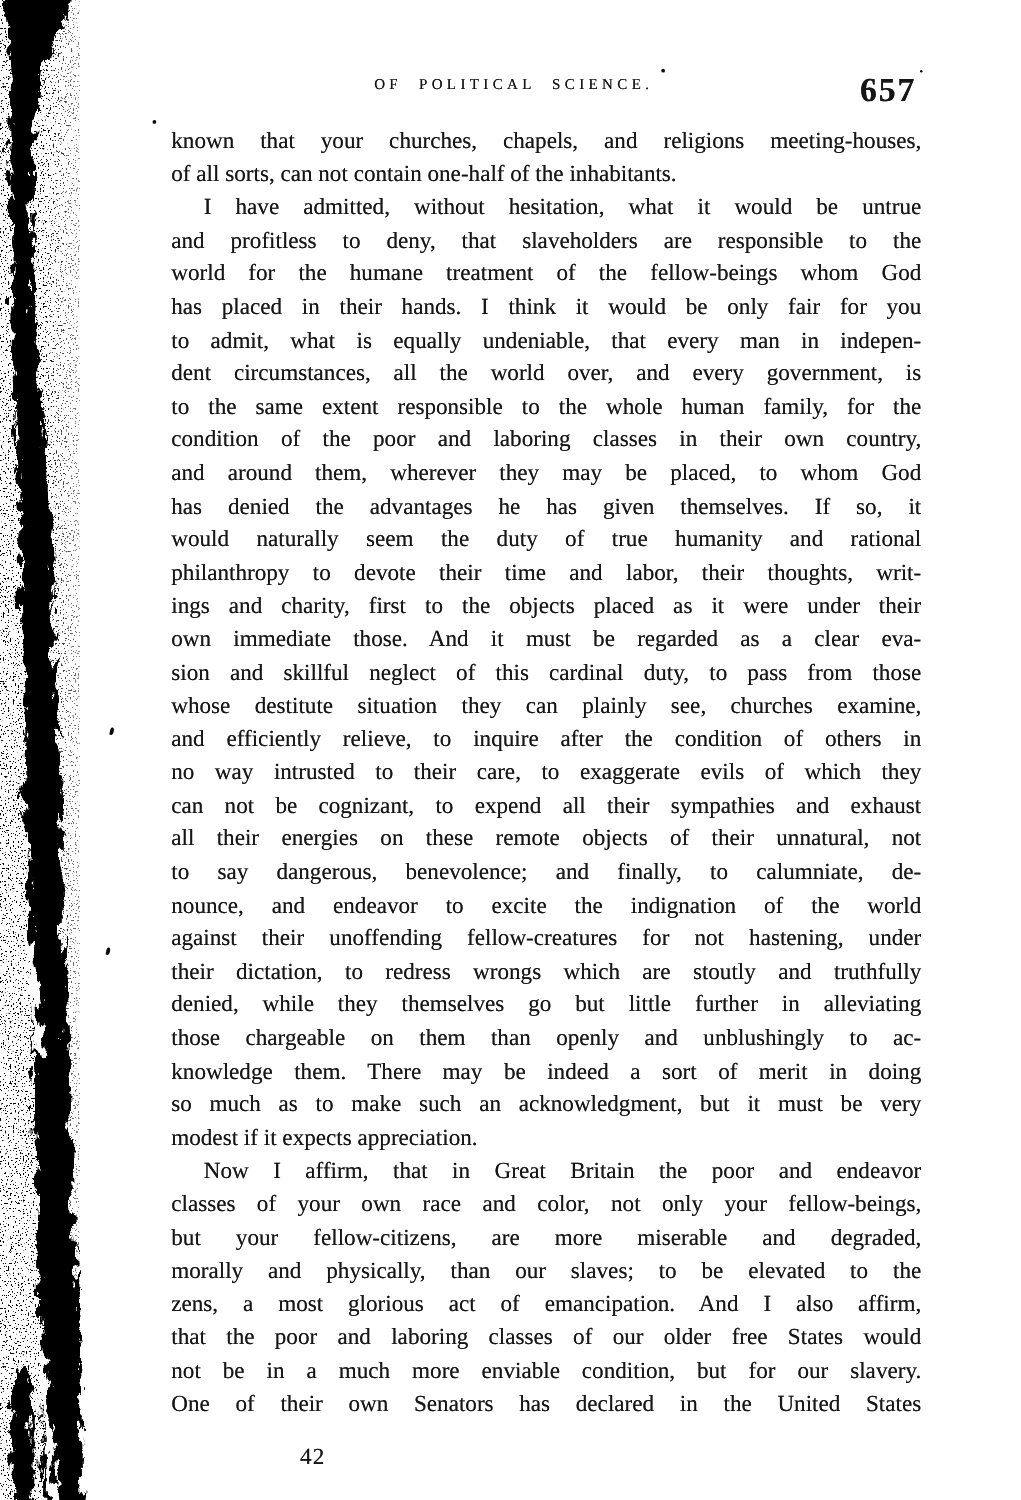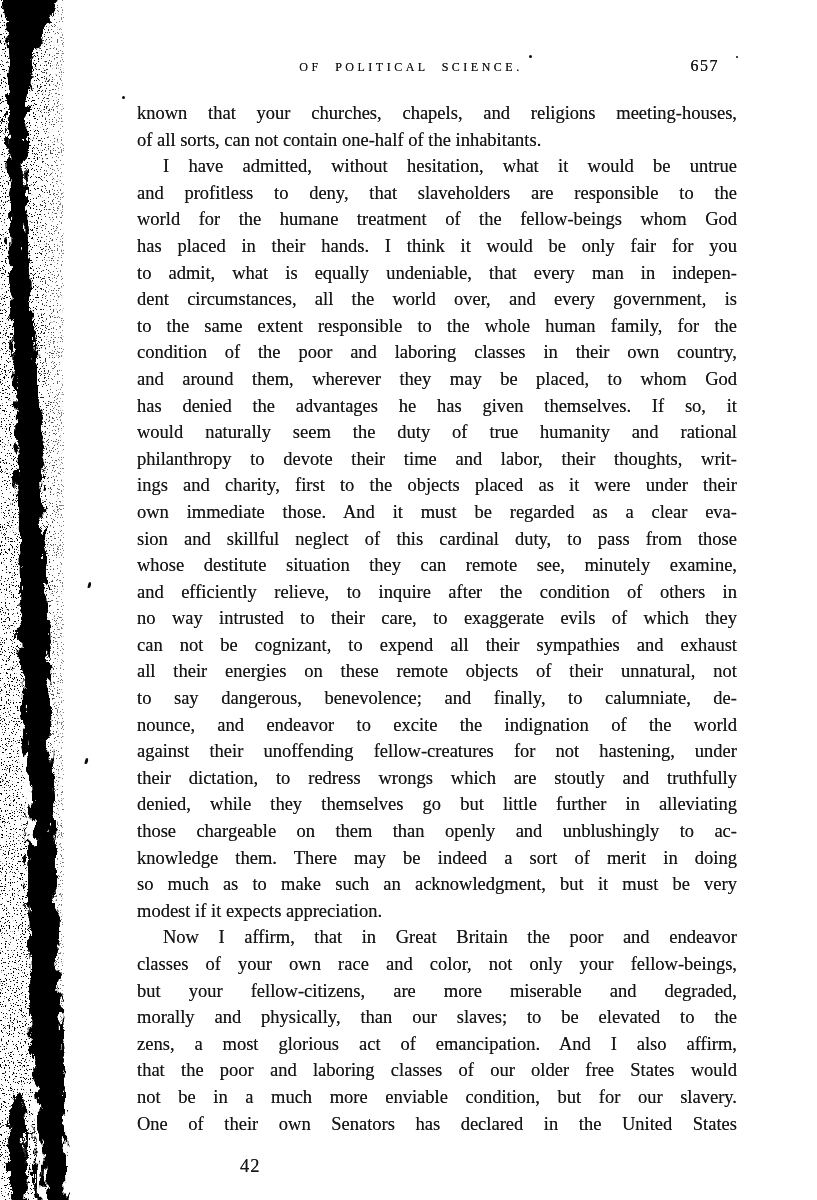--- a/index.html
+++ b/index.html
@@ -17,22 +17,22 @@
     width: 600px; height: 30px;
   }
   #running-title {
     position: absolute; left: calc(50% - 26px); top: 3px;
     transform: translateX(-50%);
     font-size: 12px; letter-spacing: 3.5px; word-spacing: 7px;
     white-space: nowrap;
     text-shadow: 0 0 0.5px rgba(0,0,0,.75);
   }
   #page-number {
-    position: absolute; right: 18px; top: 0;
-    font-size: 16px; font-weight: normal; letter-spacing: 1.5px;
+    position: absolute; right: 4px; top: 0;
+    font-size: 27px; font-weight: bold; letter-spacing: 1.5px;
     text-shadow: 0 0 0.5px rgba(0,0,0,.8);
   }
   
   #body-column {
     position: absolute; left: 137px; top: 100px; width: 600px;
     font-size: 18.5px; line-height: 26.6px;
     text-shadow: 0 0 0.5px rgba(0,0,0,.65);
   }
   .line { text-align: justify; text-align-last: justify; text-justify: inter-word; }
   .line.short { text-align-last: left; }
@@ -117,21 +117,21 @@
       <div class="line"><span>dent circumstances, all the world over, and every government, is</span></div>
       <div class="line"><span>to the same extent responsible to the whole human family, for the</span></div>
       <div class="line"><span>condition of the poor and laboring classes in their own country,</span></div>
       <div class="line"><span>and around them, wherever they may be placed, to whom God</span></div>
       <div class="line"><span>has denied the advantages he has given themselves. If so, it</span></div>
       <div class="line"><span>would naturally seem the duty of true humanity and rational</span></div>
       <div class="line"><span>philanthropy to devote their time and labor, their thoughts, writ-</span></div>
       <div class="line"><span>ings and charity, first to the objects placed as it were under their</span></div>
       <div class="line"><span>own immediate those. And it must be regarded as a clear eva-</span></div>
       <div class="line"><span>sion and skillful neglect of this cardinal duty, to pass from those</span></div>
-      <div class="line"><span>whose destitute situation they can remote see, minutely examine,</span></div>
+      <div class="line"><span>whose destitute situation they can plainly see, churches examine,</span></div>
       <div class="line"><span>and efficiently relieve, to inquire after the condition of others in</span></div>
       <div class="line"><span>no way intrusted to their care, to exaggerate evils of which they</span></div>
       <div class="line"><span>can not be cognizant, to expend all their sympathies and exhaust</span></div>
       <div class="line"><span>all their energies on these remote objects of their unnatural, not</span></div>
       <div class="line"><span>to say dangerous, benevolence; and finally, to calumniate, de-</span></div>
       <div class="line"><span>nounce, and endeavor to excite the indignation of the world</span></div>
       <div class="line"><span>against their unoffending fellow-creatures for not hastening, under</span></div>
       <div class="line"><span>their dictation, to redress wrongs which are stoutly and truthfully</span></div>
       <div class="line"><span>denied, while they themselves go but little further in alleviating</span></div>
       <div class="line"><span>those chargeable on them than openly and unblushingly to ac-</span></div>

